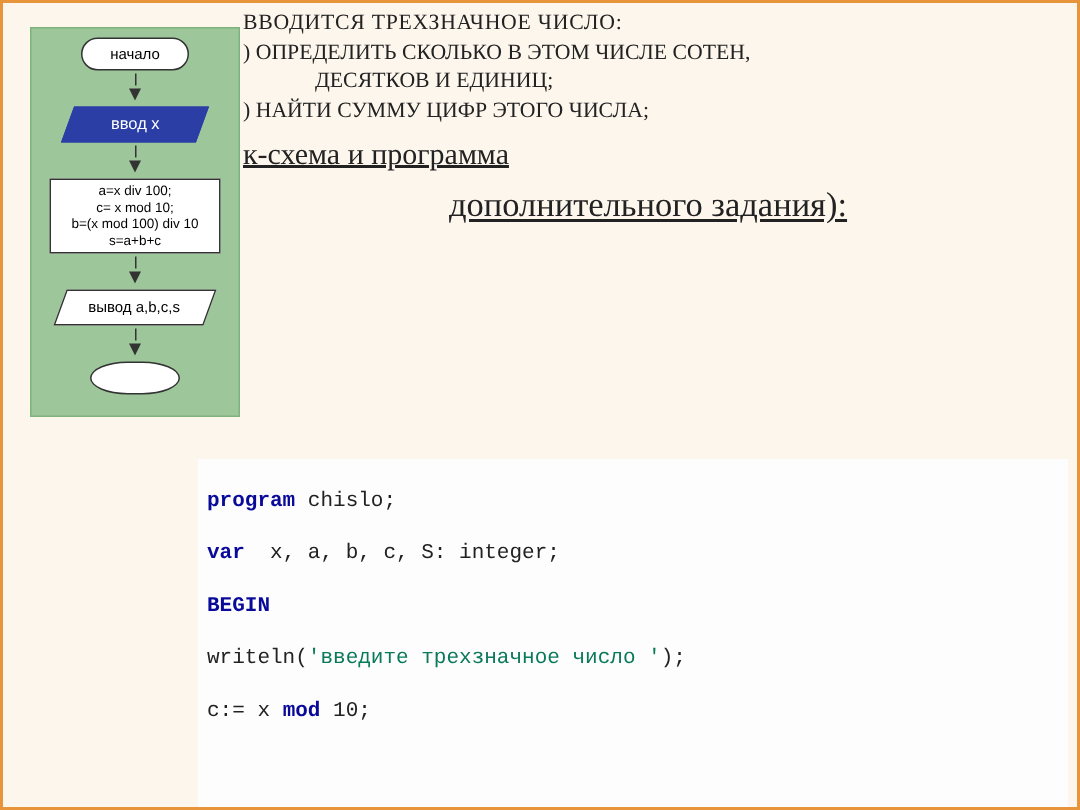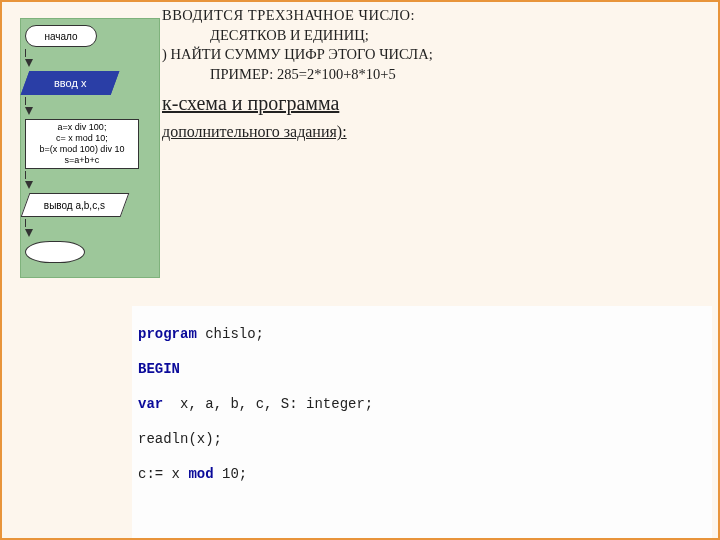--- a/index.html
+++ b/index.html
@@ -17,21 +17,21 @@
   .flowchart {
     position: absolute;
     left: 18px;
     top: 16px;
     width: 140px;
     height: 260px;
     background: #9dc79a;
     border: 1px solid #7fb27c;
     display: flex;
     flex-direction: column;
-    align-items: flex-start;
+    align-items: center;
     padding: 6px 4px;
     font-family: Arial, sans-serif;
   }
   .fc-shape { background:#fff; border:1px solid #333; font-size:10px; display:flex; align-items:center; justify-content:center; text-align:center; }
   .fc-term { width: 72px; height: 22px; border-radius: 11px; }
   .fc-io   { width: 90px; height: 24px; transform: skewX(-20deg); background:#2a3ea6; border-color:#2a3ea6; color:#fff; }
   .fc-io span { display:inline-block; transform: skewX(20deg); font-size:11px; }
   .fc-proc { width: 114px; height: 50px; font-size:9px; line-height:1.2; padding:2px 4px; white-space:pre; }
   .fc-out  { width: 100px; height:24px; transform: skewX(-20deg); }
   .fc-out span { display:inline-block; transform: skewX(20deg); font-size:10px; }
@@ -52,23 +52,24 @@
   .task .title { font-variant: small-caps; letter-spacing: 0.5px; }
   .task .indent { padding-left: 48px; }
   .scheme {
     font-size: 20px;
     text-decoration: underline;
     color: #222;
     margin-top: 6px;
     font-family: Liberation Serif, serif;
   }
   .scheme2 {
-    font-size: 16px;
+    font-size: 23px;
     text-decoration: underline;
     margin-top: 4px;
+    text-align: center;
   }
 
   
   .codebox {
     position: absolute;
     left: 130px;
     top: 304px;
     width: 580px;
     height: 240px;
     background: #fdfdfd;
@@ -104,32 +105,32 @@
   <div class="fc-shape fc-out">
       <span>вывод a,b,c,s</span>
     </div>
   <div class="line"></div>
     <div class="arrow"></div>
   <div class="fc-shape fc-end"></div>
 </div>
 
 <div class="task">
   <div class="title">ВВОДИТСЯ ТРЕХЗНАЧНОЕ ЧИСЛО:</div>
+  <div>) ОПРЕДЕЛИТЬ СКОЛЬКО В ЭТОМ ЧИСЛЕ СОТЕН,</div>
   <div class="indent">ДЕСЯТКОВ  И ЕДИНИЦ;</div>
   <div>) НАЙТИ СУММУ ЦИФР ЭТОГО ЧИСЛА;</div>
-  <div class="indent">ПРИМЕР:  285=2*100+8*10+5</div>
   <div class="scheme">к-схема и программа</div>
   <div class="scheme2"> дополнительного задания):</div>
 </div>
 
 <div class="codebox">
 <div><span class="kw">program</span><span> chislo;</span></div>
+<div><span class="kw">var</span><span>  x, a, b, c, S: integer;</span></div>
 <div><span class="kw">BEGIN</span></div>
-<div><span class="kw">var</span><span>  x, a, b, c, S: integer;</span></div>
-<div><span>readln(x);</span></div>
+<div><span>writeln(</span><span class="str">'введите трехзначное число '</span><span>);</span></div>
 <div><span>c:= x </span><span class="kw">mod</span><span> 10;</span></div>
 
 
 
 
 
 
 </div>
 
 </body></html>

